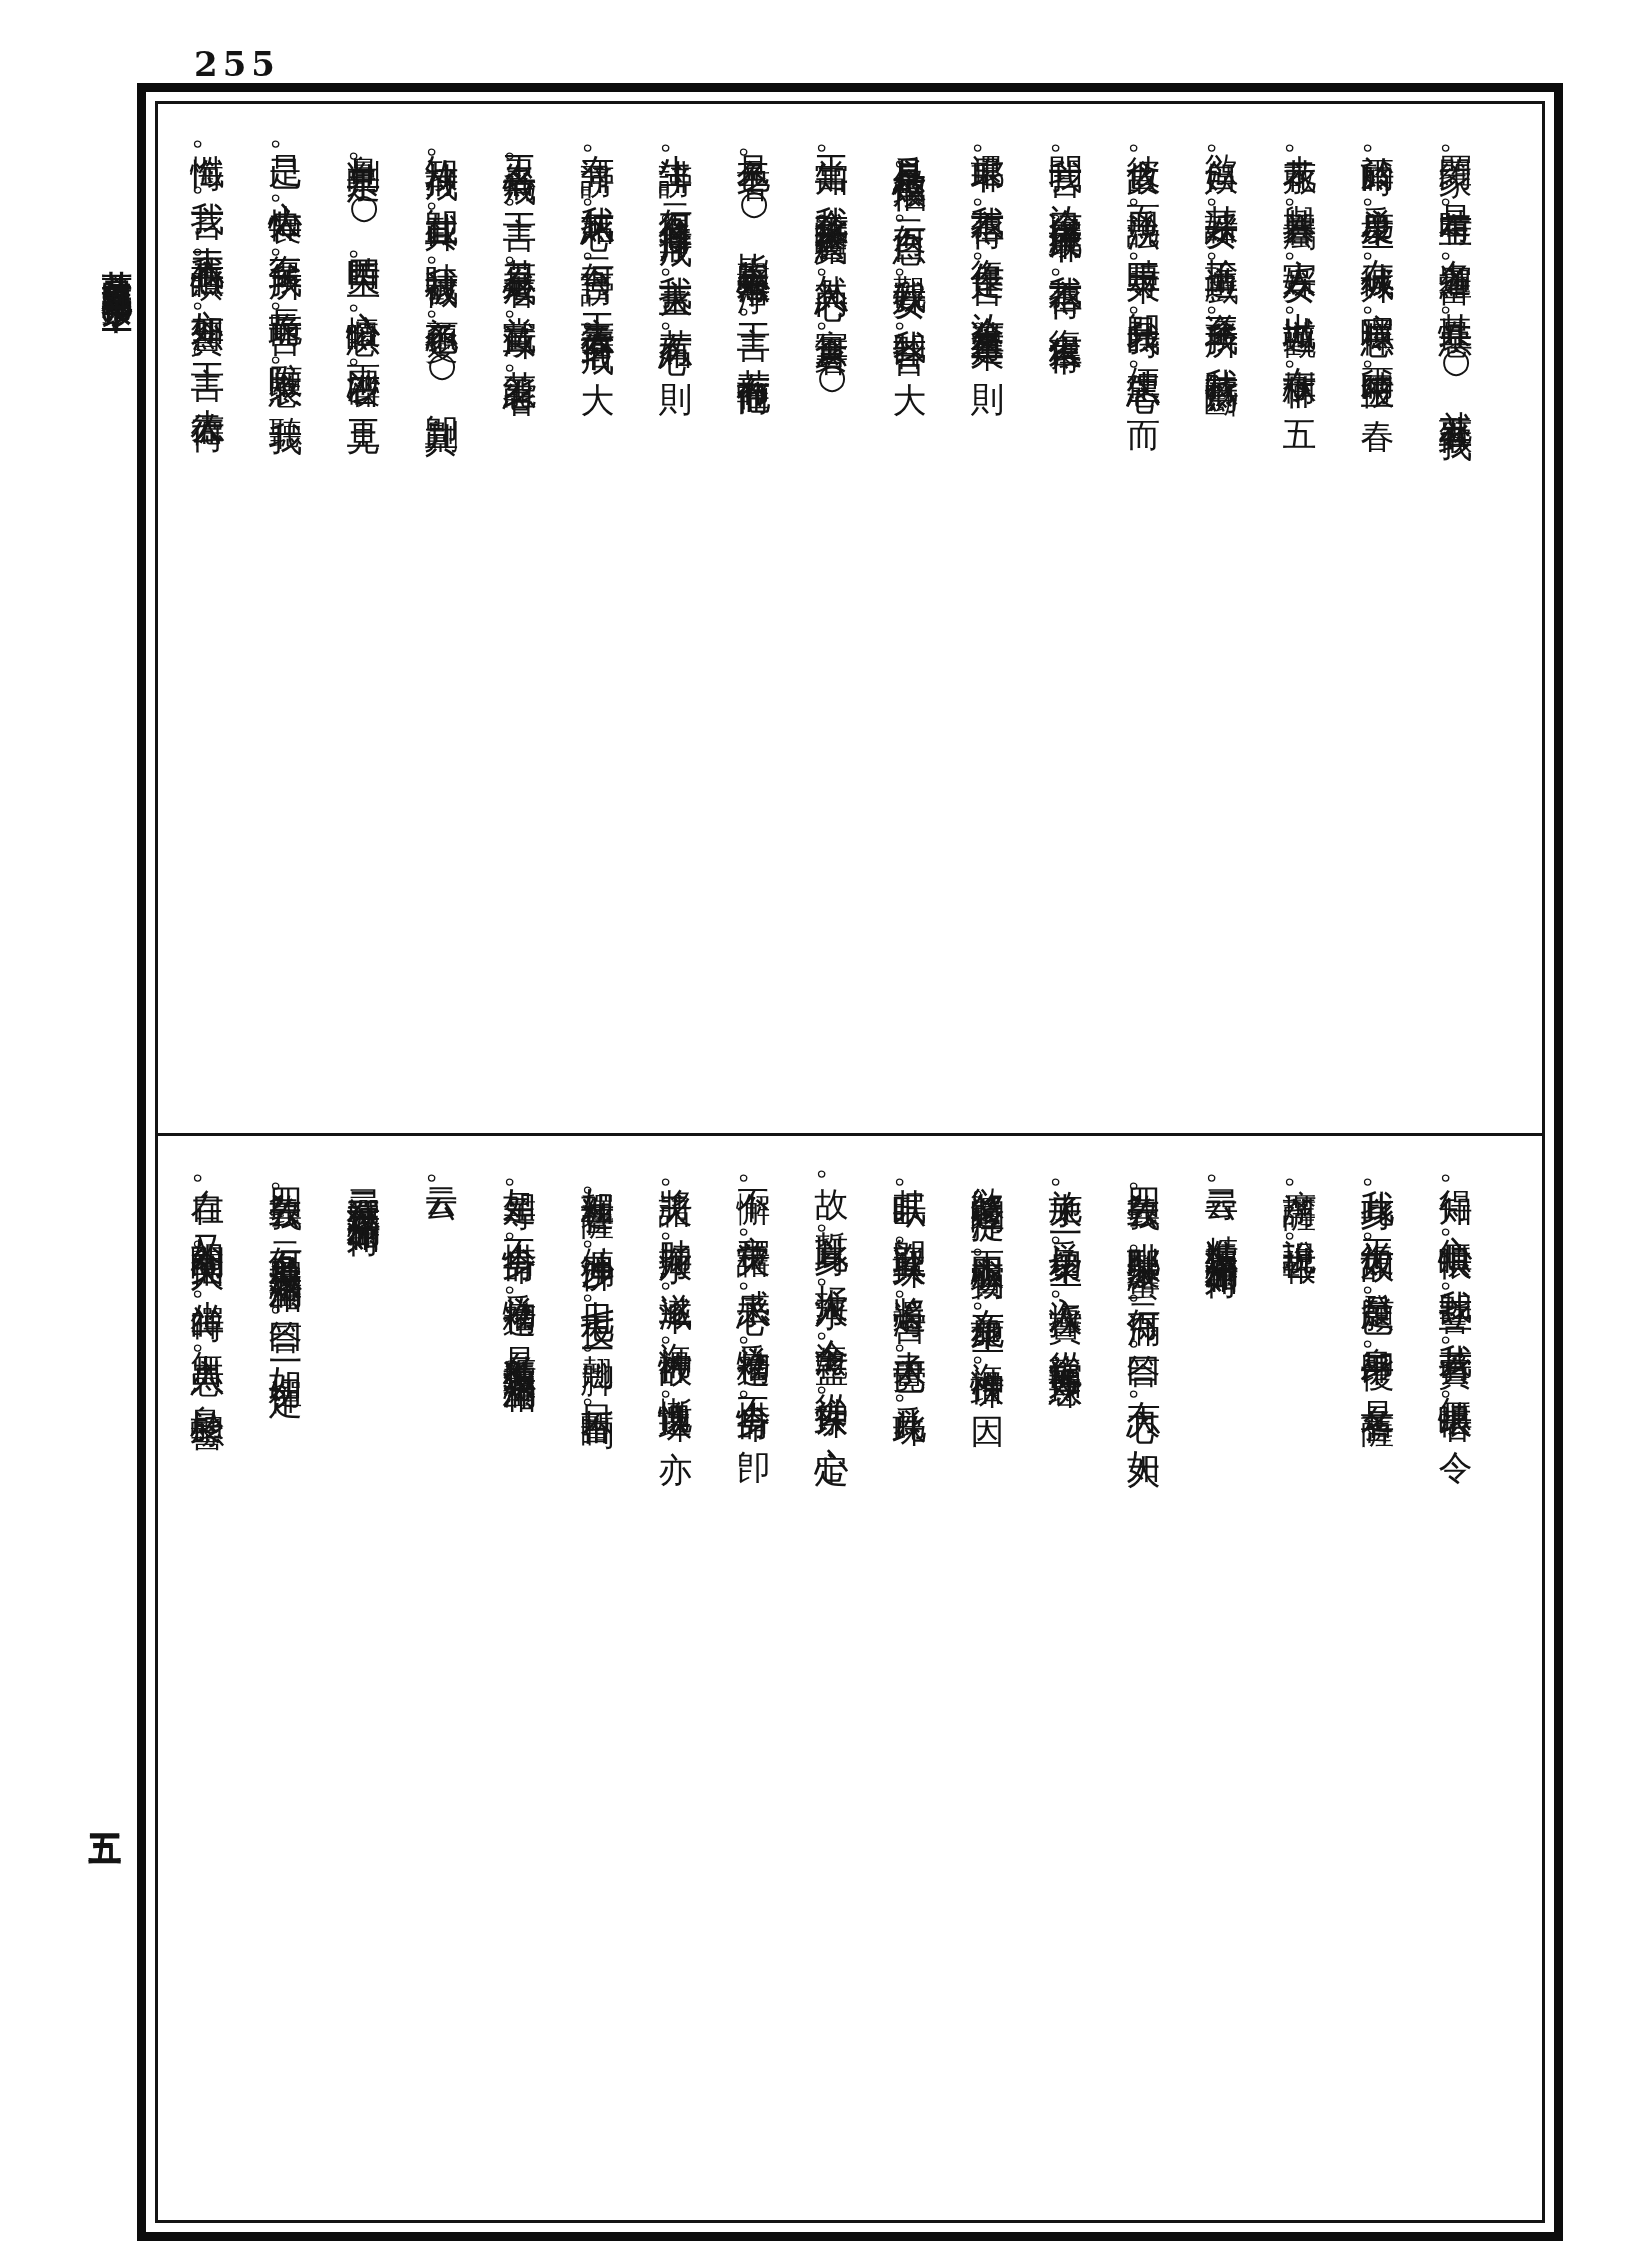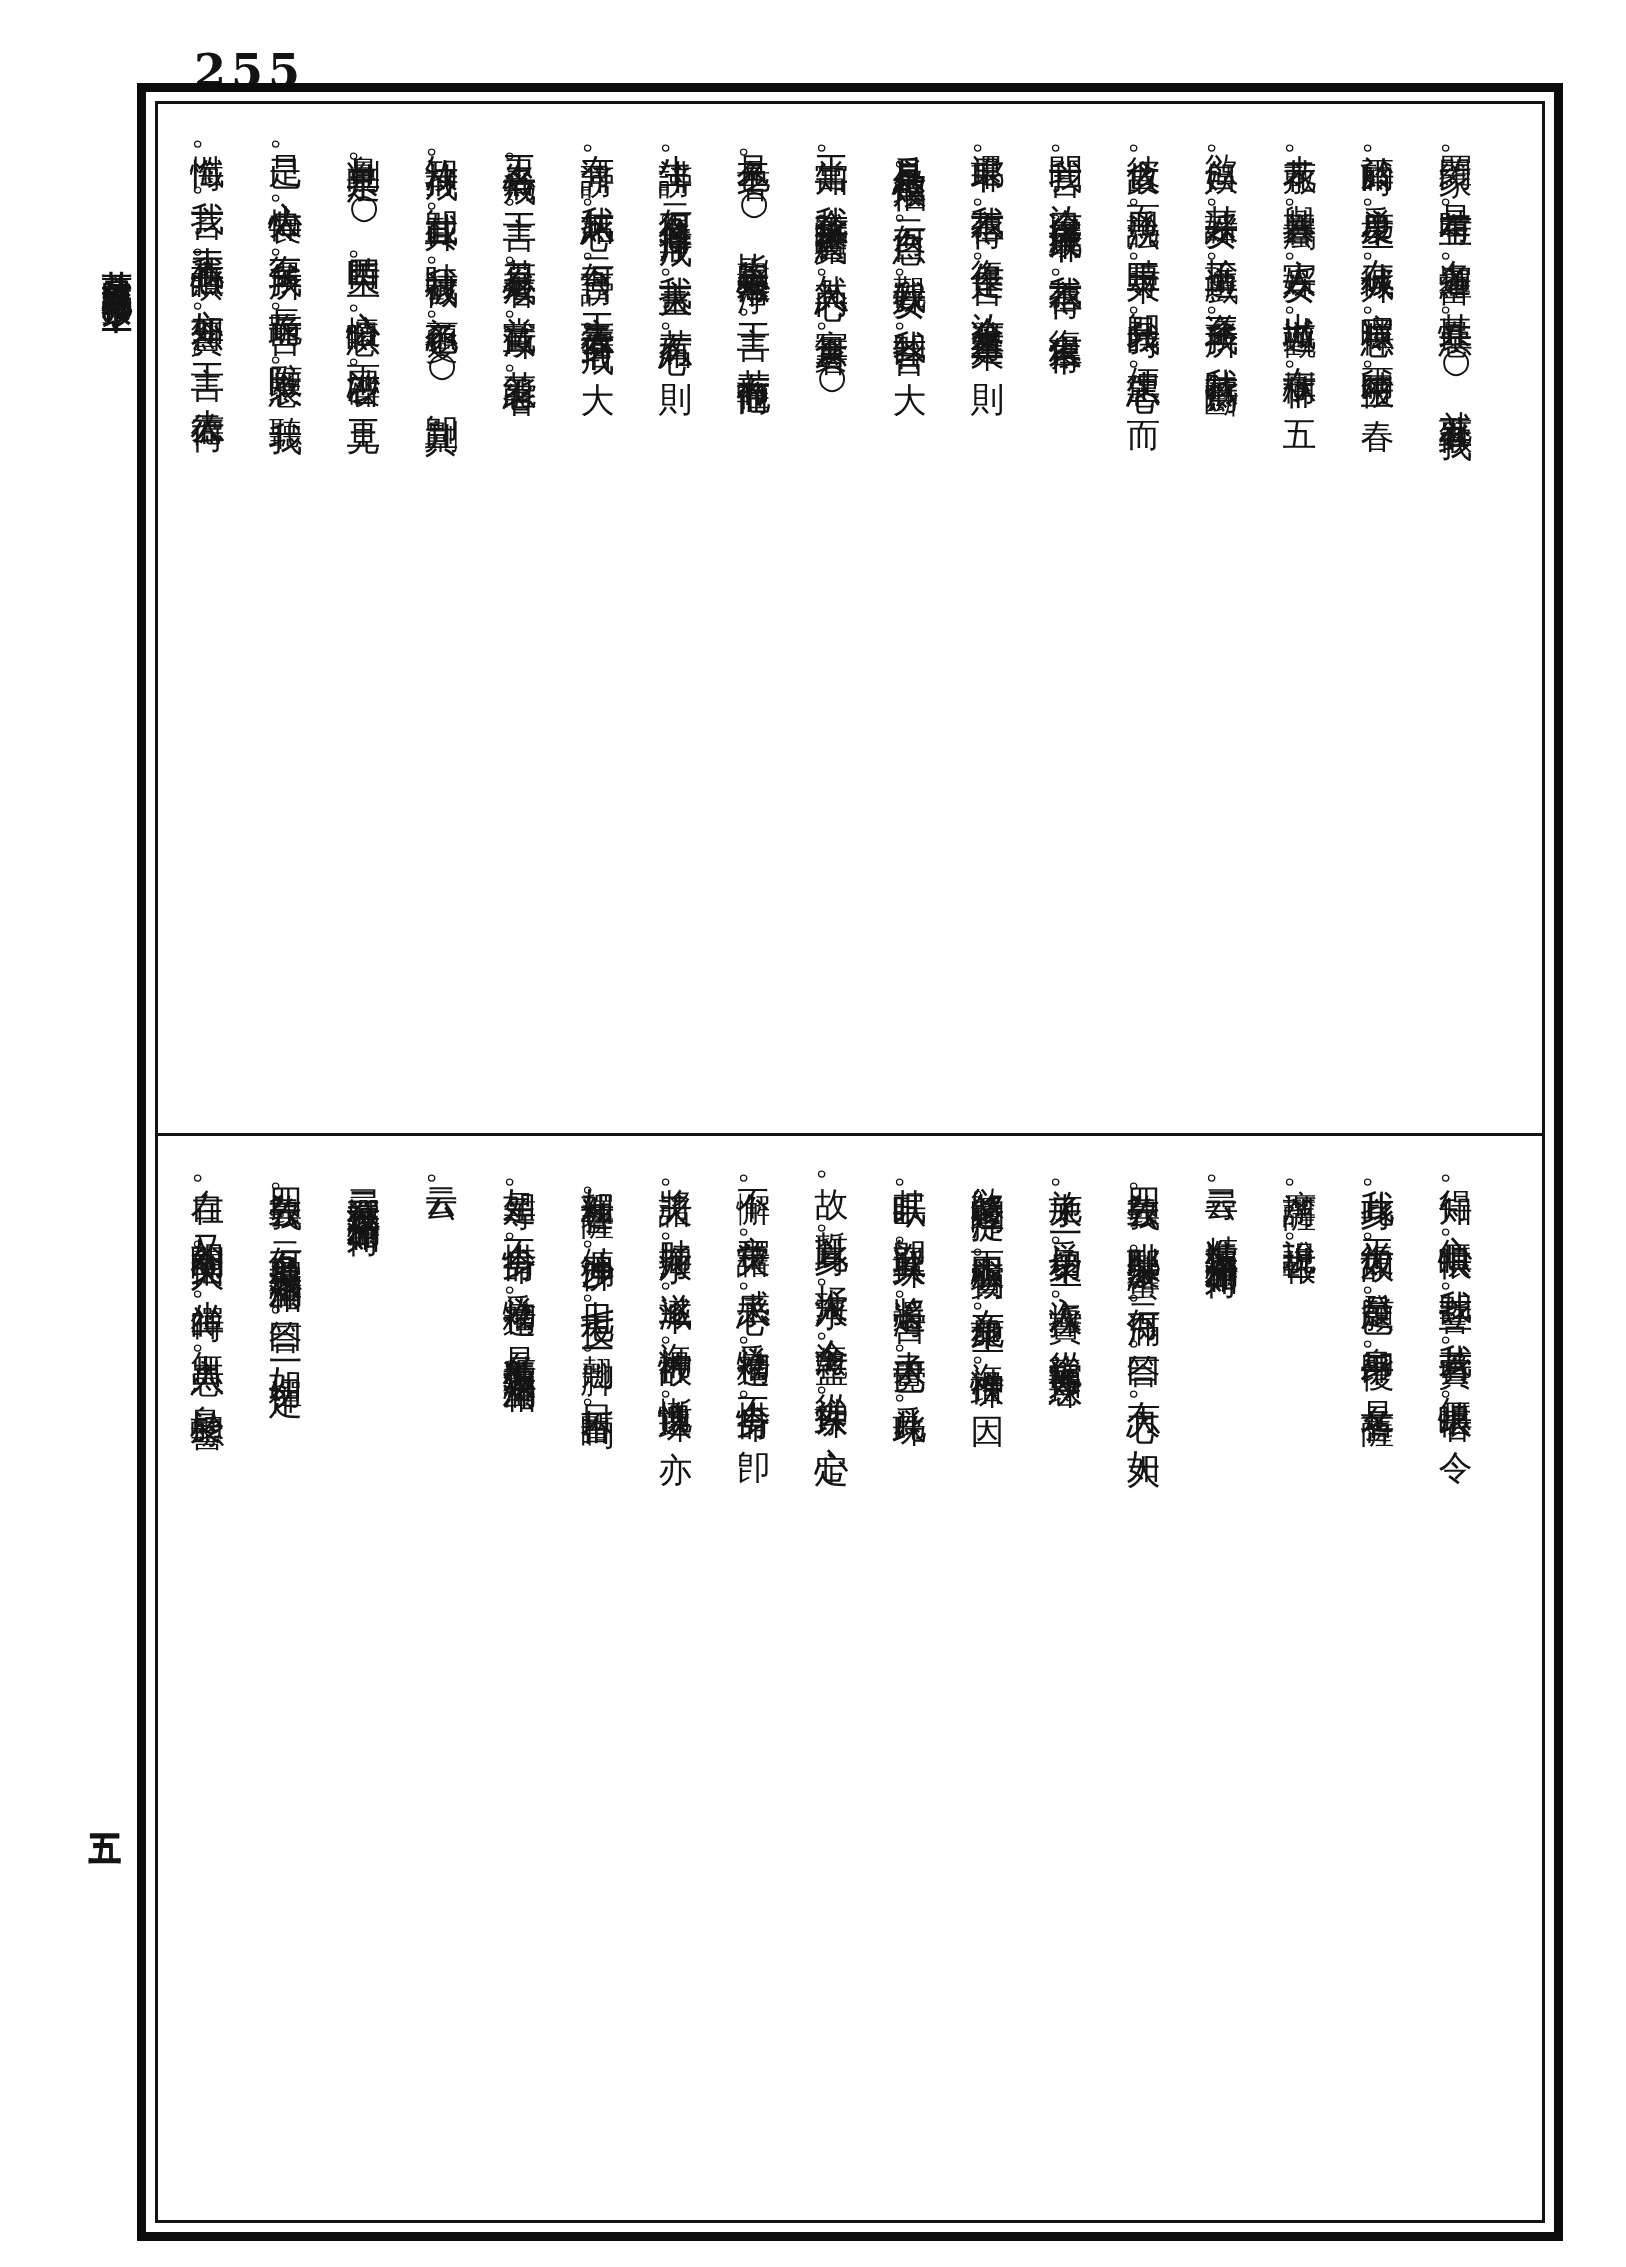--- a/index.html
+++ b/index.html
@@ -14,21 +14,21 @@
     background: #ffffff;
     font-family: "DejaVu Serif", "Liberation Serif", serif;
     color: #141414;
     overflow: hidden;
   }
   
   .page-number {
     position: absolute;
     left: 194px;
     top: 44px;
-    font-size: 46px;
+    font-size: 34px;
     font-weight: bold;
     letter-spacing: 5px;
     font-family: "DejaVu Serif", serif;
   }
   .margin-title {
     position: absolute;
     left: 97px;
     top: 246px;
     writing-mode: vertical-rl;
     text-orientation: upright;

